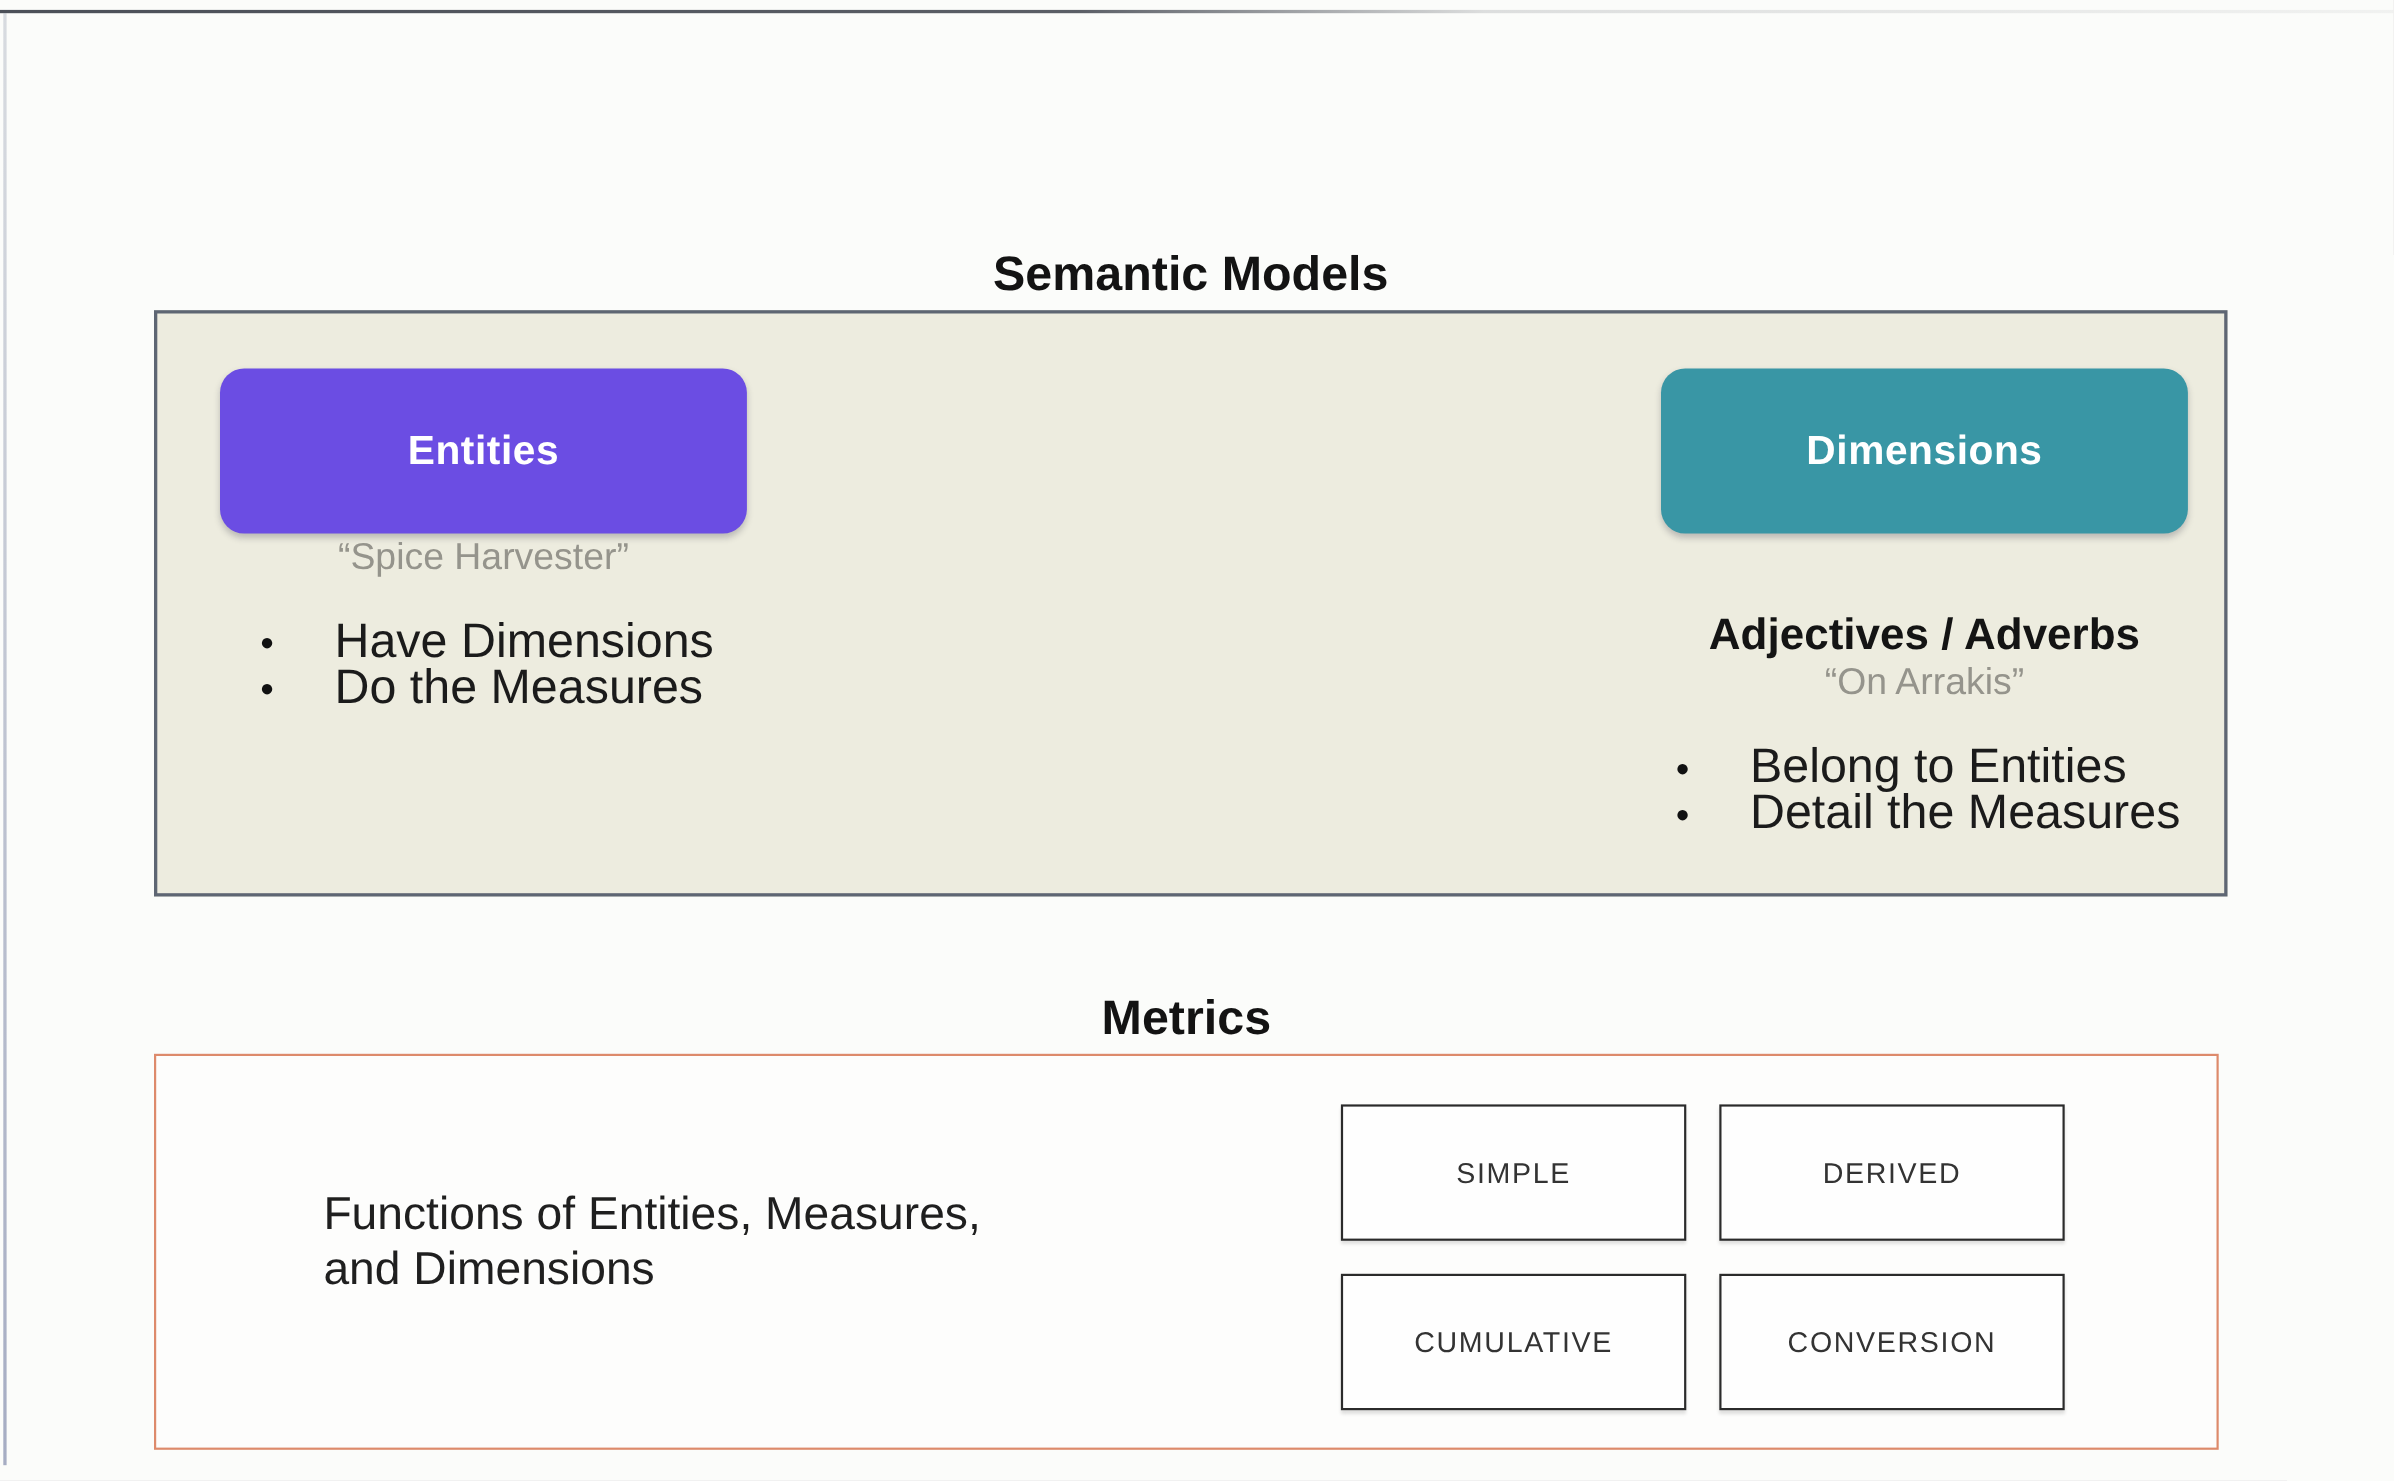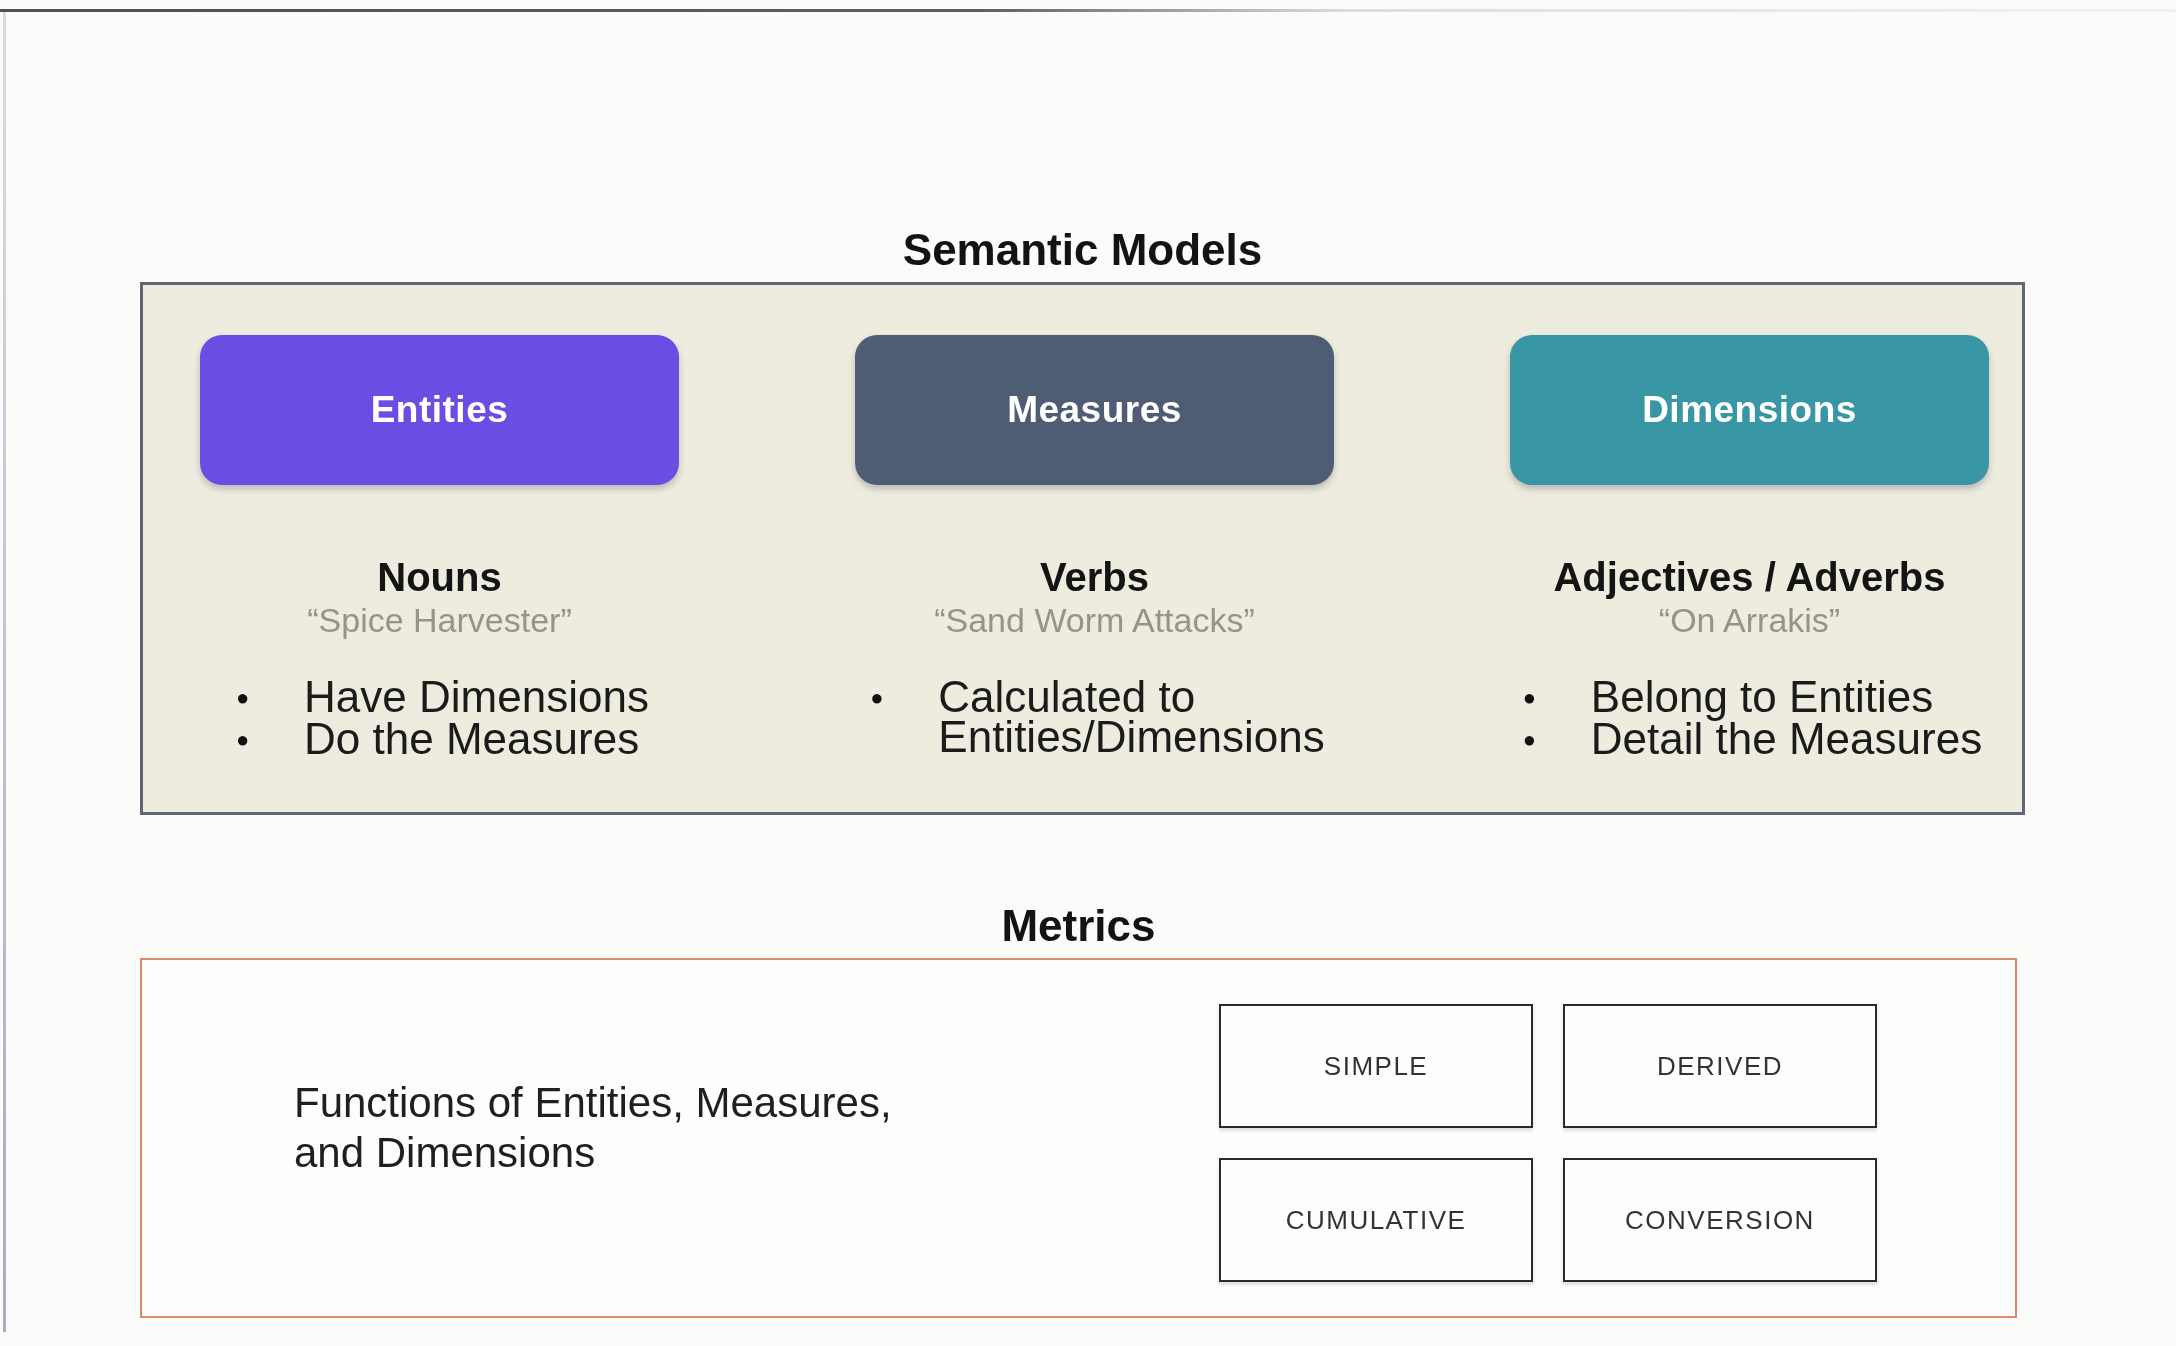--- a/index.html
+++ b/index.html
@@ -98,37 +98,27 @@
   <div class="edge-top"></div>
   <div class="edge-left"></div>
 
 
   <div class="section-label models-label">Semantic Models</div>
 
   <div class="models-panel" style="background-color: rgb(237, 236, 223);">
 
     <div class="model-col">
       <div class="pill" style="background-color: rgb(107, 77, 227);">Entities</div>
-      <div class="pos">Nouns</div>
       <div class="quote">“Spice Harvester”</div>
       <ul class="bullets">
         <li>Have Dimensions</li>
         <li>Do the Measures</li>
       </ul>
     </div>
 
-    <div class="model-col">
-      <div class="pill" style="background-color: rgb(78, 93, 115);">Measures</div>
-      <div class="pos">Verbs</div>
-      <div class="quote">“Sand Worm Attacks”</div>
-      <ul class="bullets">
-        <li>Calculated to
-Entities/Dimensions</li>
-      </ul>
-    </div>
 
     <div class="model-col">
       <div class="pill" style="background-color: rgb(57, 150, 165);">Dimensions</div>
       <div class="pos">Adjectives / Adverbs</div>
       <div class="quote">“On Arrakis”</div>
       <ul class="bullets">
         <li>Belong to Entities</li>
         <li>Detail the Measures</li>
       </ul>
     </div>

